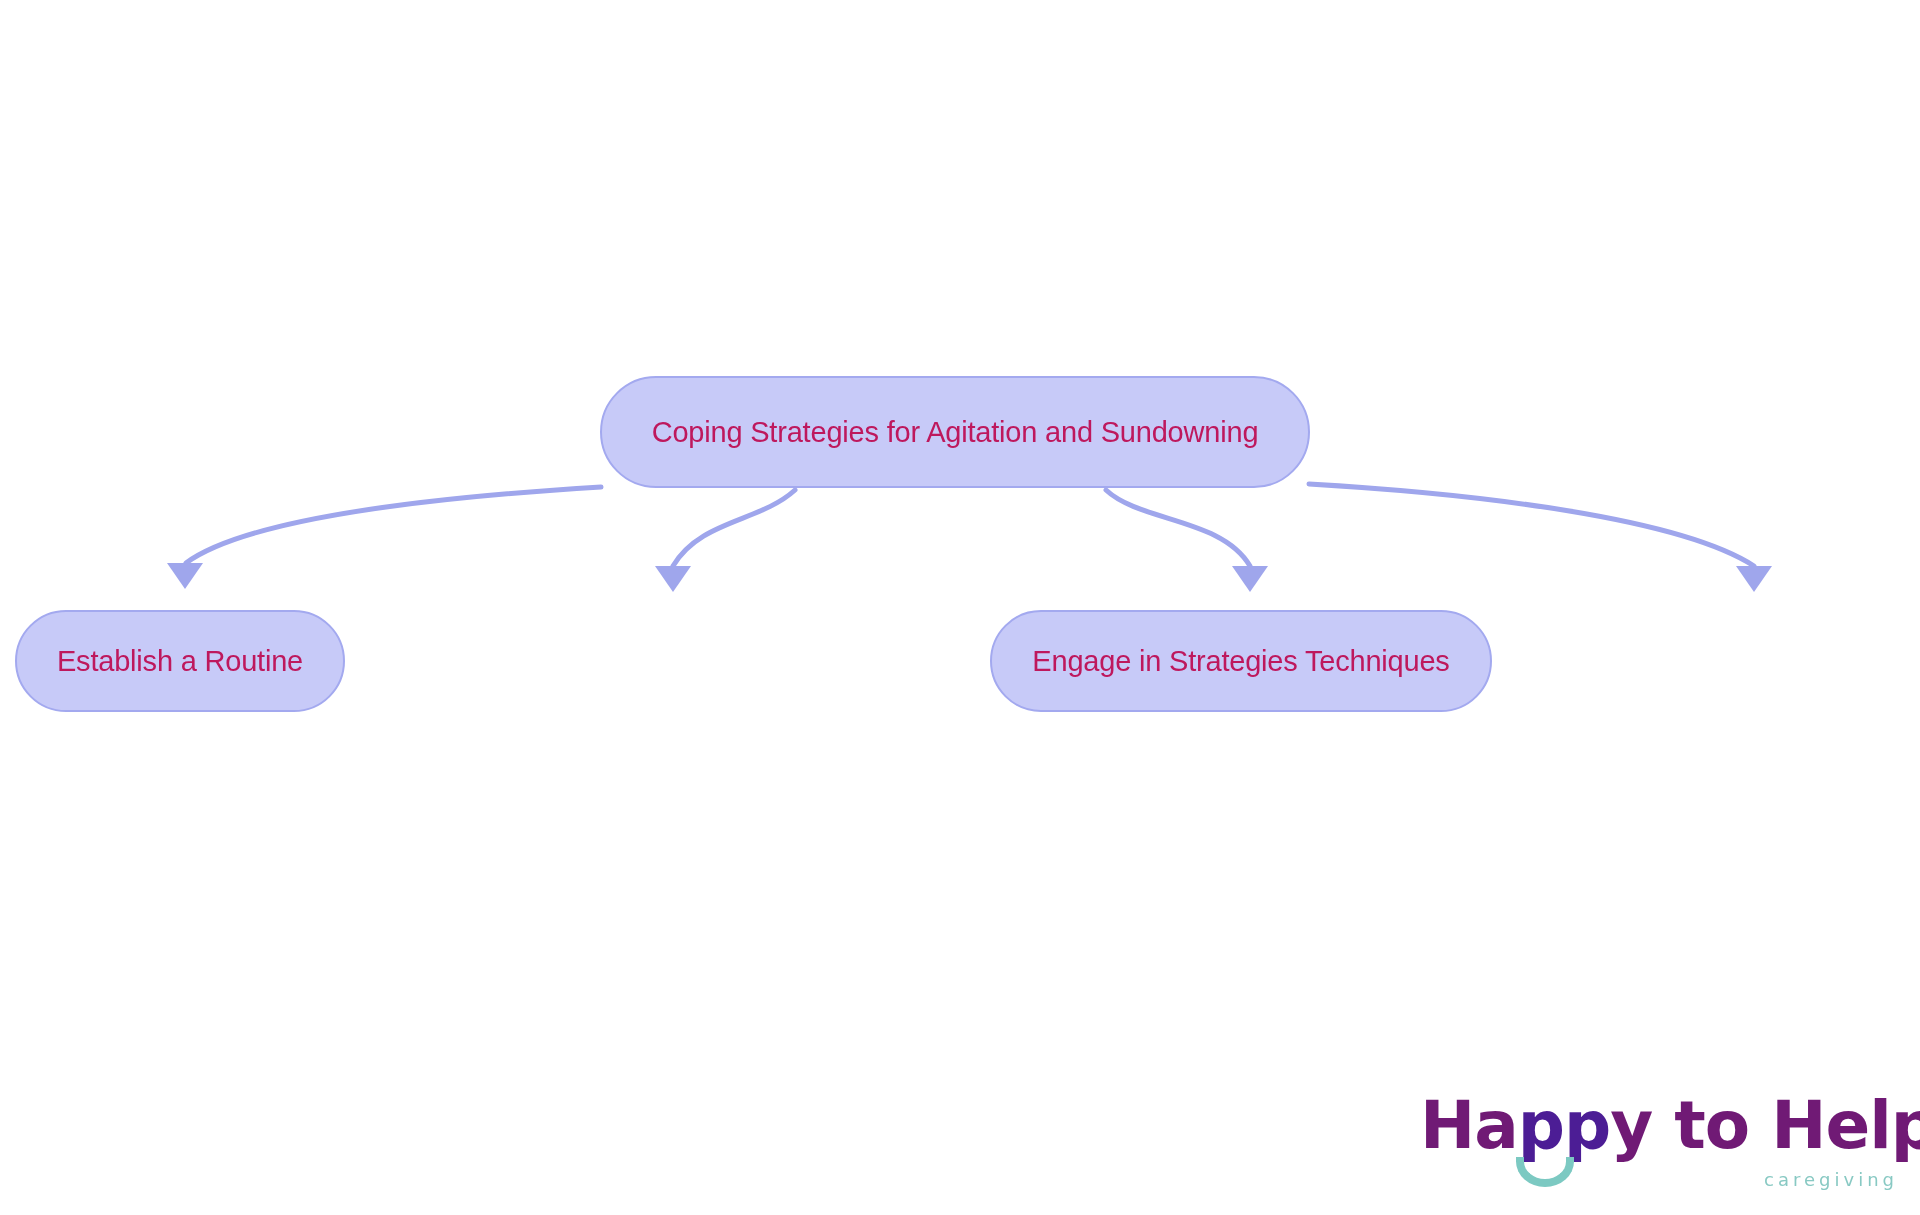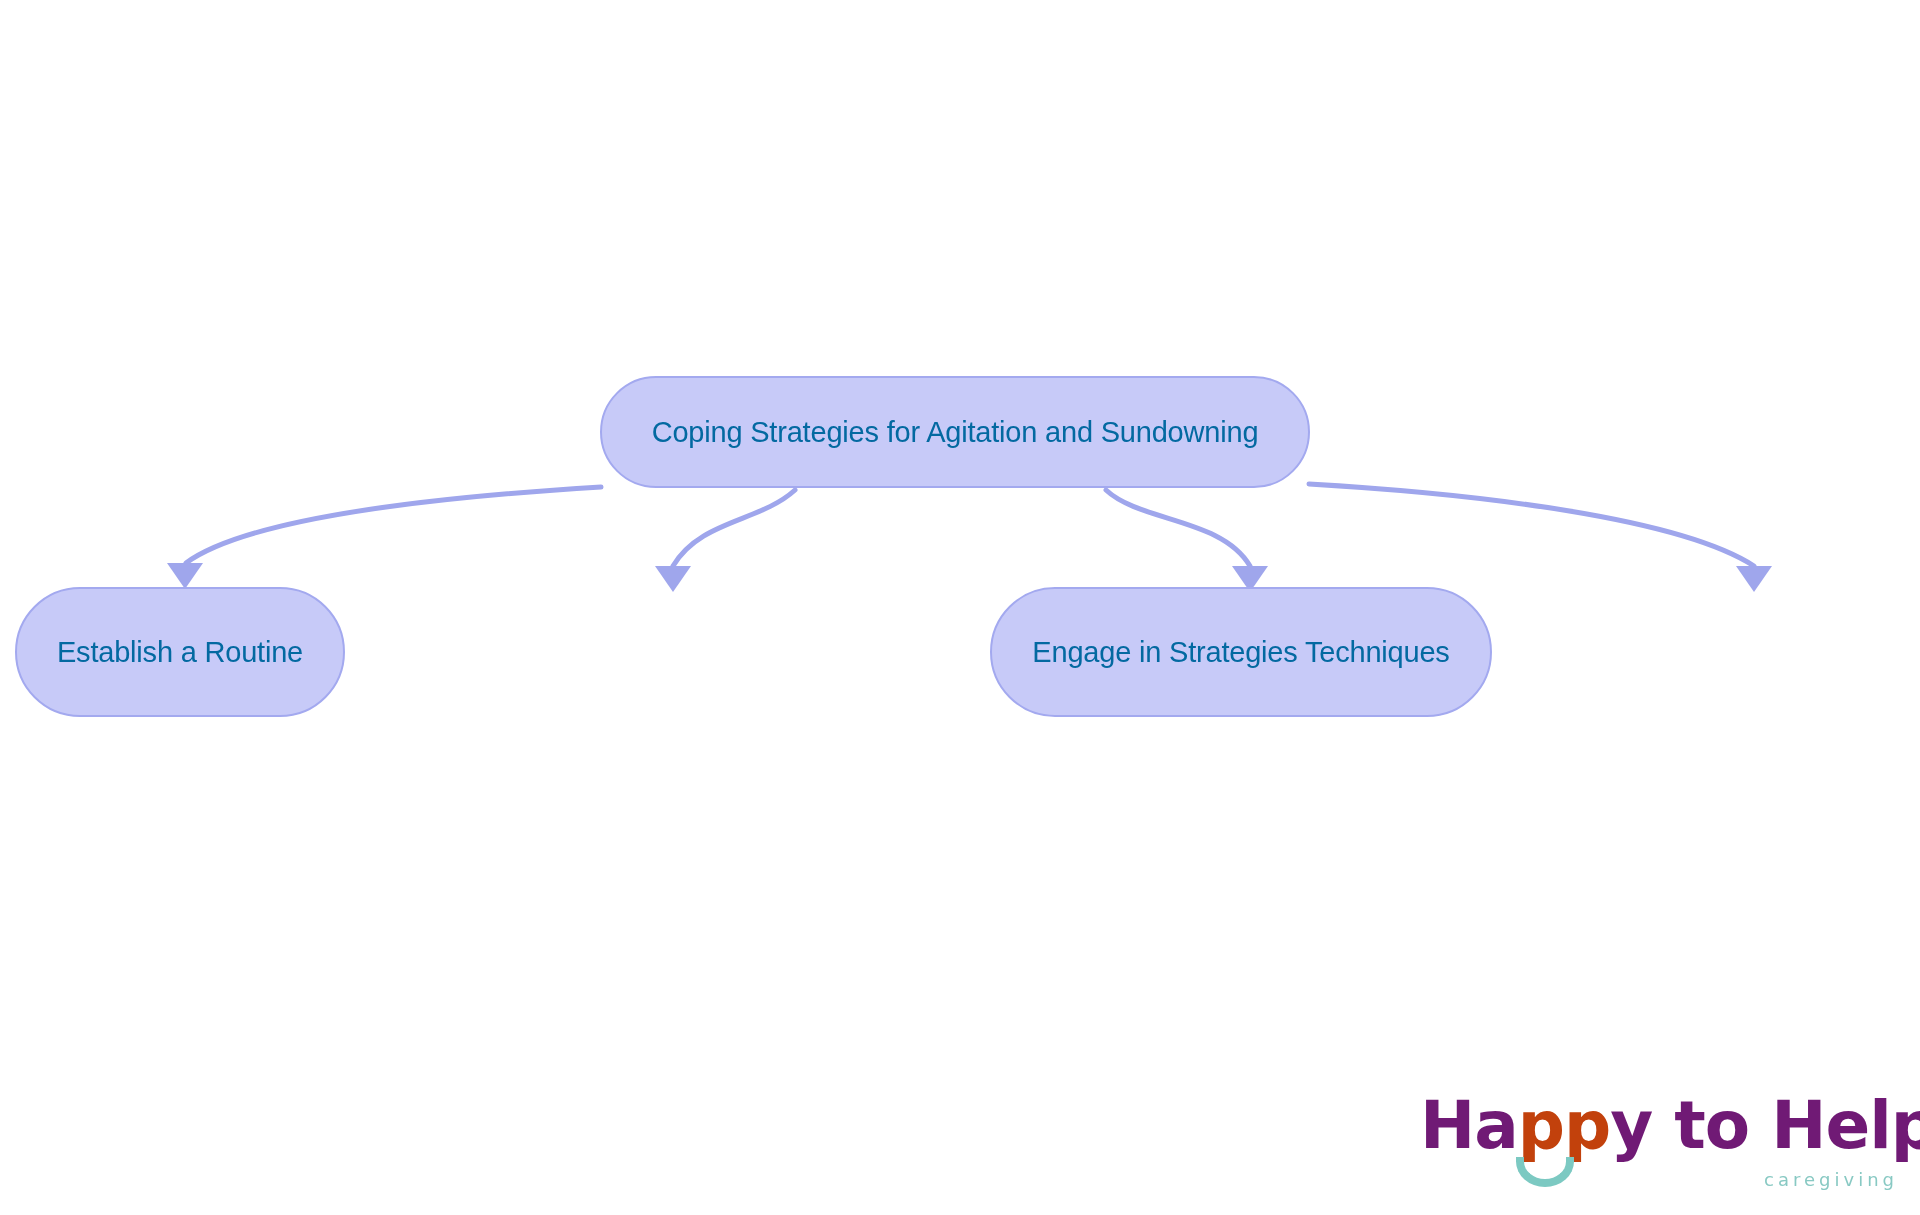--- a/index.html
+++ b/index.html
@@ -34,38 +34,38 @@
 
   .node {
     position: absolute;
     box-sizing: border-box;
     background: #c7caf8;
     border: 2px solid #a3a9ef;
     border-radius: 999px;
     display: flex;
     align-items: center;
     justify-content: center;
-    color: #0369a1;
+    color: #be185d;
     font-family: "Liberation Sans", sans-serif;
     font-weight: 400;
     white-space: nowrap;
     letter-spacing: -0.2px;
   }
 
   .node-root {
     left: 600px;
     top: 376px;
     width: 710px;
     height: 112px;
     font-size: 29px;
   }
 
   .node-child {
-    top: 587px;
-    height: 130px;
+    top: 610px;
+    height: 102px;
     font-size: 29px;
   }
 
   .node-child-0 { left: 15px;   width: 330px; }
   .node-child-1 { left: 452px;  width: 442px; }
   .node-child-2 { left: 990px;  width: 502px; }
   .node-child-3 { left: 1600px; width: 303px; }
 
   
   #logo {
@@ -80,21 +80,21 @@
     left: 0;
     top: 0;
     font-family: "DejaVu Sans", sans-serif;
     font-weight: bold;
     font-size: 66px;
     letter-spacing: -1px;
     line-height: 1;
     white-space: nowrap;
   }
   .logo-seg-coral { color: #701a75; }
-  .logo-seg-teal  { color: #c2410c; }
+  .logo-seg-teal  { color: #4c1d95; }
 
   .logo-smile {
     position: absolute;
     left: 96px;
     top: 64px;
     width: 58px;
     height: 30px;
     border: 8px solid #7cc9c2;
     border-top: none;
     border-bottom-left-radius: 34px 30px;

